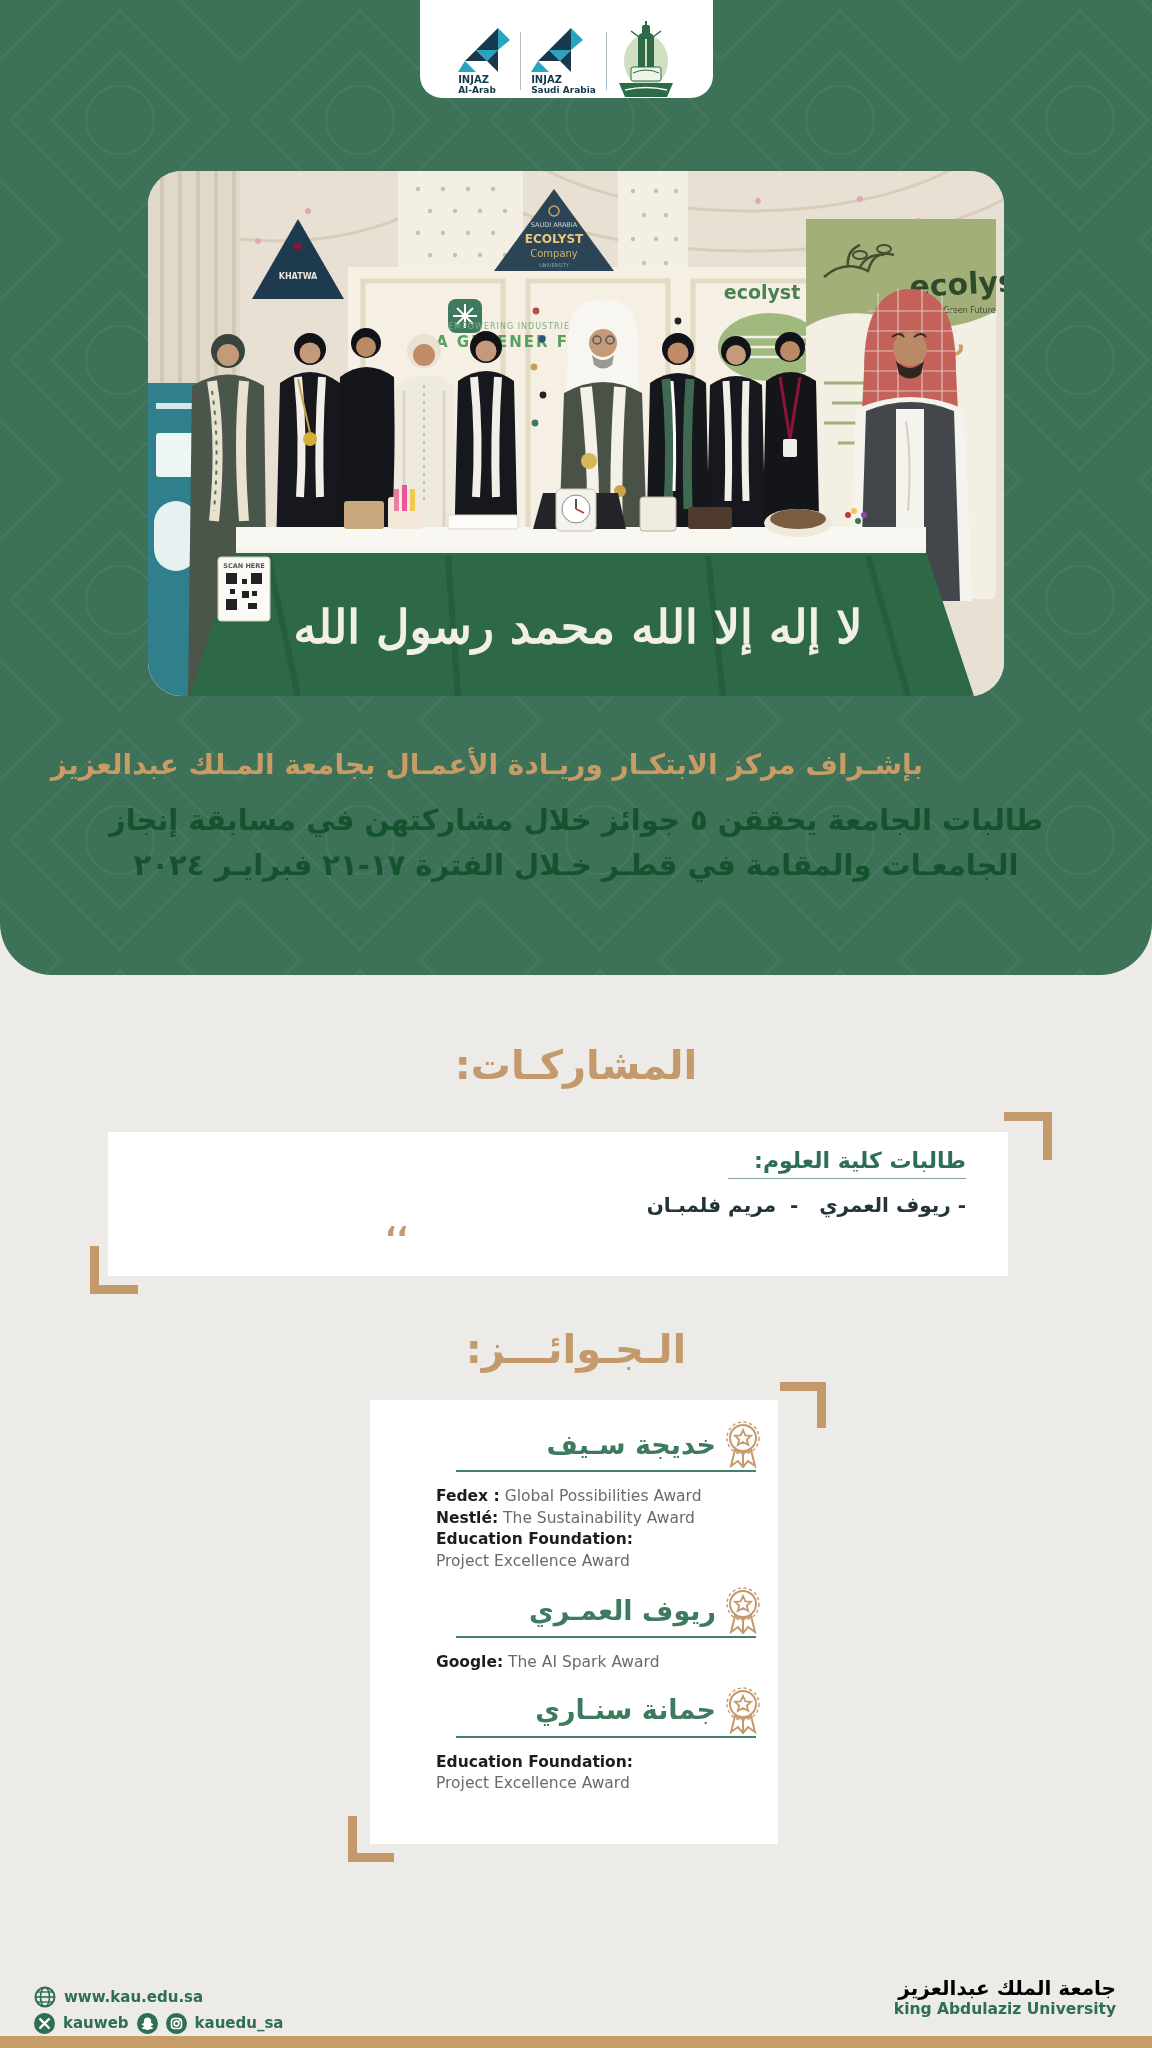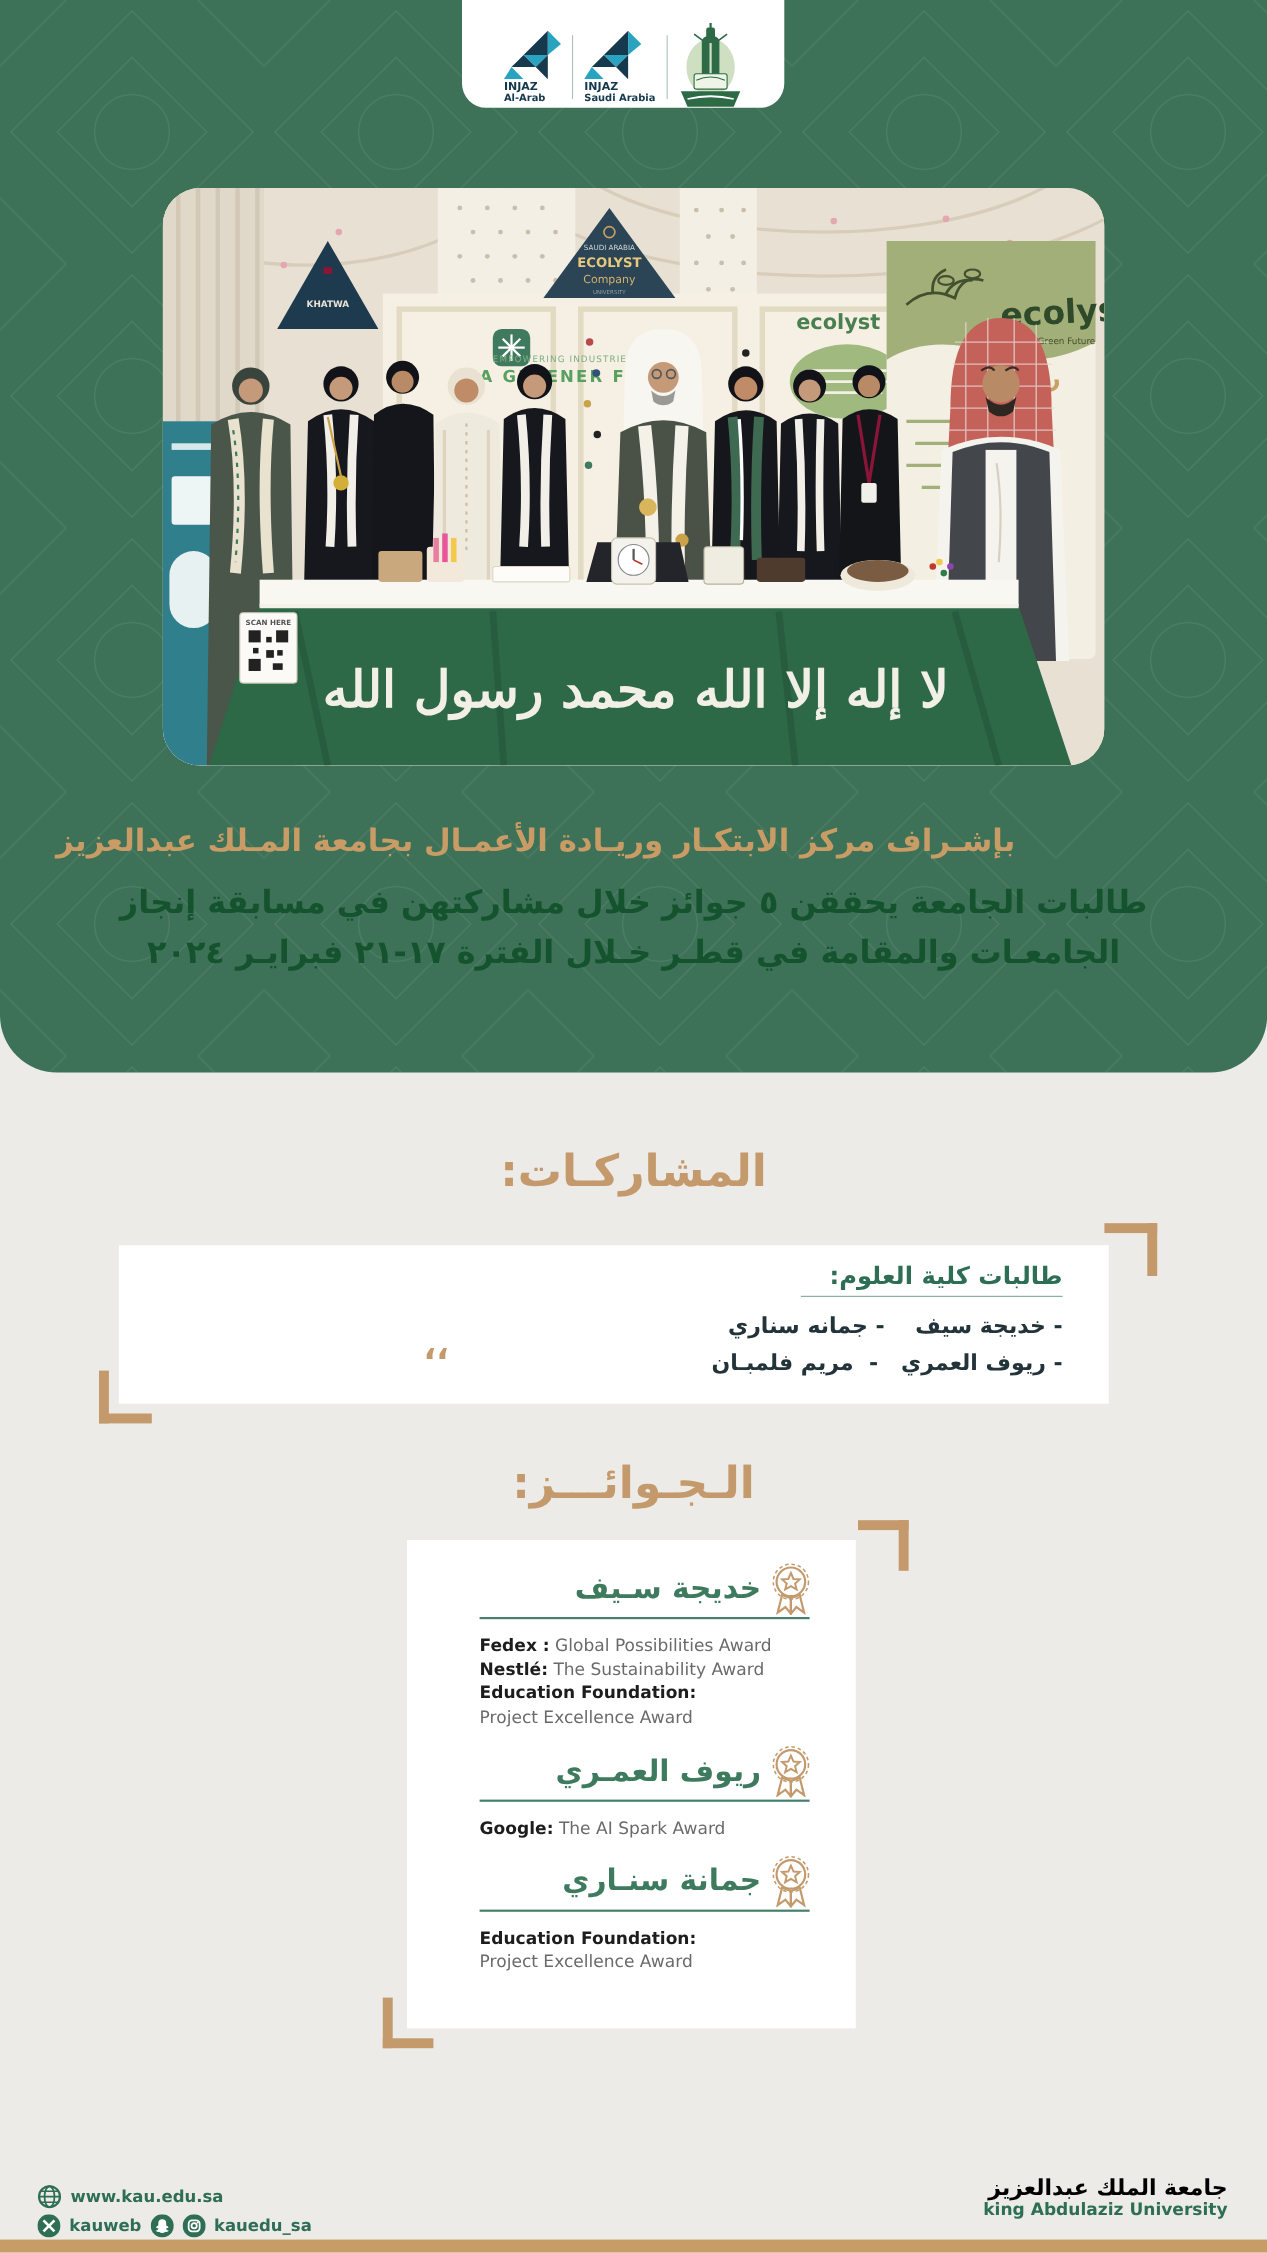--- a/index.html
+++ b/index.html
@@ -40,21 +40,21 @@
   .pcol-sups{width:455px;}
   .pquote{flex:1;text-align:center;color:#c49a6c;font-size:30px;font-weight:bold;
           align-self:center;padding-top:26px;}
   .phead{color:#2e6e55;font-size:22px;font-weight:bold;}
   .punder{border-bottom:1.5px solid #86a796;margin-top:5px;}
   .u-students{width:238px;}
   .u-sups{width:440px;}
   .prow{color:#22333a;font-size:20px;font-weight:bold;line-height:33px;white-space:pre;}
   .prows{margin-top:10px;}
   
-  .acard{left:370px;top:1400px;width:408px;height:444px;padding:20px 38px 0 66px;}
+  .acard{left:370px;top:1400px;width:408px;height:444px;padding:20px 14px 0 66px;}
   .aw-name-row{display:flex;justify-content:flex-end;align-items:center;gap:6px;direction:ltr;}
   .aw-name{color:#3e7a5e;font-size:27px;font-weight:bold;direction:rtl;}
   .aw-under{border-bottom:2px solid #47806a;width:300px;margin-left:auto;margin-right:8px;margin-top:2px;}
   .aw-lines{margin-top:14px;direction:ltr;}
   .aw-line{font-size:15.5px;line-height:21.5px;color:#6a6a6a;}
   .aw-line b{color:#1d1d1d;}
   .mt16{margin-top:14px;} .mt20{margin-top:12px;}
   
   .foot-left{position:absolute;left:34px;top:1984px;z-index:2;}
   .foot-row{display:flex;align-items:center;gap:8px;height:26px;}
@@ -445,21 +445,20 @@
   <div class="sec-title" style="top:1042px;">المشاركـات:</div>
 
   <div class="bracket br-tr" style="left:1004px;top:1112px;width:48px;height:48px;"></div>
   <div class="bracket br-bl" style="left:90px;top:1246px;width:48px;height:48px;"></div>
 
   <div class="white-card pcard">
     <div class="pcol-students">
       <div class="phead">طالبات كلية العلوم:</div>
       <div class="punder u-students"></div>
       <div class="prows">
-        <div class="prow">- خديجة سيف    - جمانه سناري</div>
         <div class="prow">- ريوف العمري   -  مريم فلمبـان</div>
       </div>
     </div>
     <div class="pquote">،،</div>
   </div>
 
   <div class="sec-title" style="top:1326px;">الـجـوائـــز:</div>
 
   <div class="bracket br-tr" style="left:780px;top:1382px;width:46px;height:46px;"></div>
   <div class="bracket br-bl" style="left:348px;top:1816px;width:46px;height:46px;"></div>

